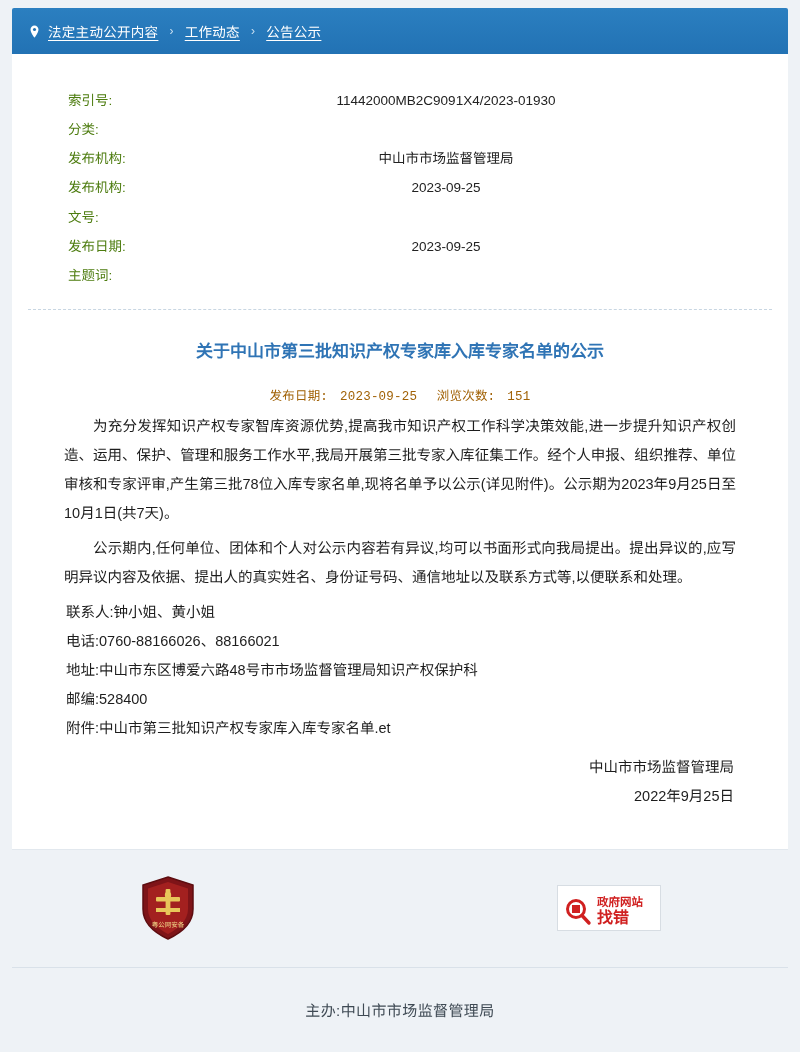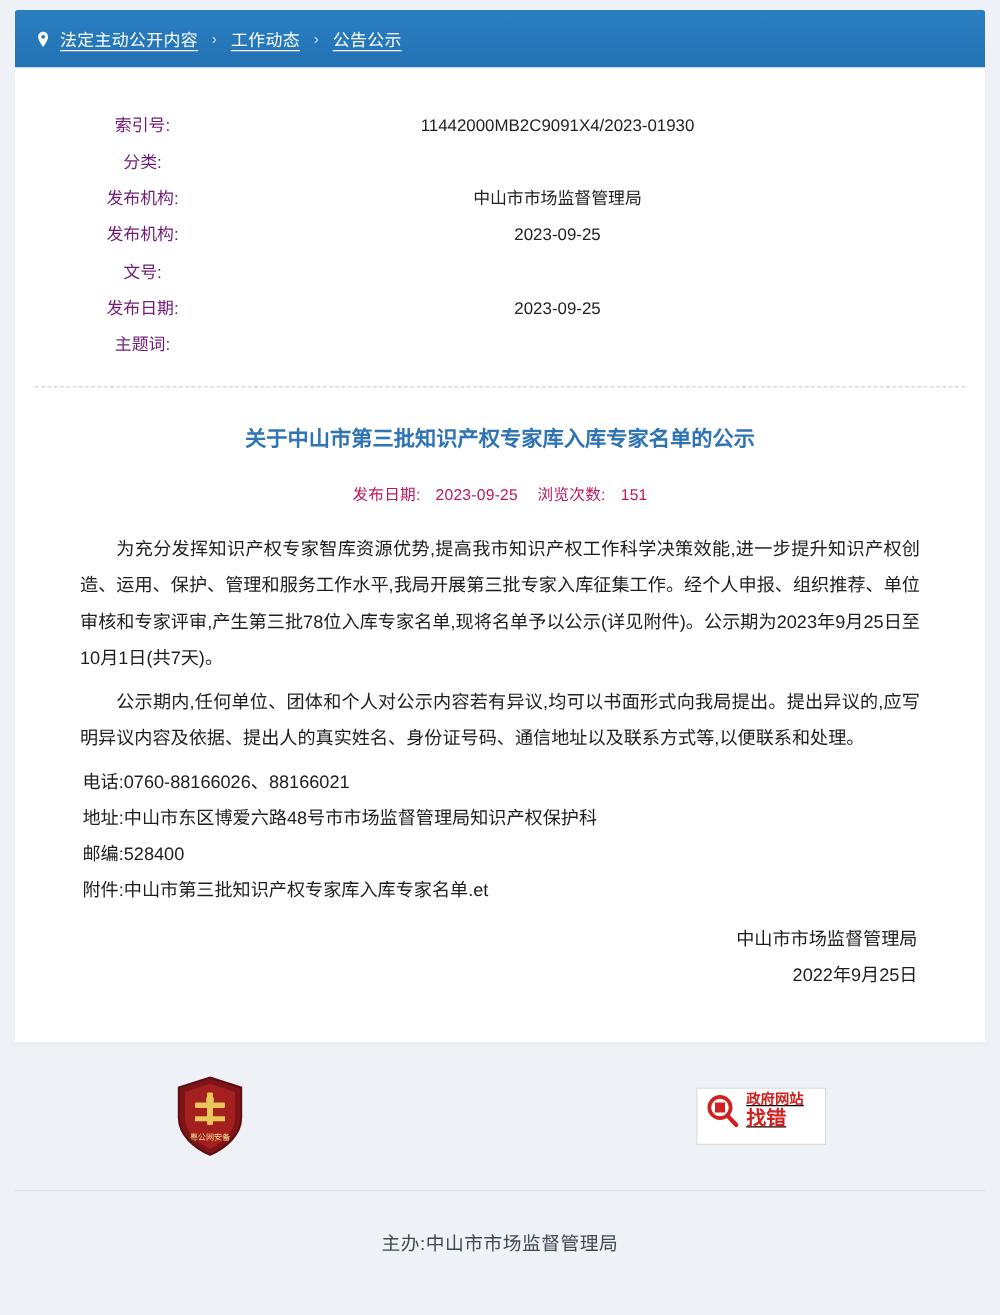--- a/index.html
+++ b/index.html
@@ -65,23 +65,23 @@
     font-size: 13.5px;
     color: #1a1a1a;
   }
   table.meta td {
     padding: 4.5px 0;
     vertical-align: top;
     line-height: 1.5;
   }
   td.mk {
     width: 92px;
-    text-align: center;
+    text-align: left;
     padding-right: 14px;
-    color: #701a75;
+    color: #4d7c0f;
     white-space: nowrap;
   }
   td.mv {
     color: #222;
     word-break: break-all;
     text-align: center;
   }
 
   
   .article {
@@ -90,29 +90,30 @@
   .art-title {
     text-align: center;
     color: #2f74b5;
     font-size: 17px;
     font-weight: 600;
     line-height: 1.7;
     padding: 0 10px;
   }
   .art-sub {
     text-align: center;
-    color: #be185d;
+    color: #a16207;
     font-size: 12.5px;
     margin-top: 18px;
     letter-spacing: .2px;
+    font-family: Liberation Mono, monospace;
   }
   .art-sub span { margin: 0 6px; }
 
   .art-body {
-    margin-top: 22px;
+    margin-top: 8px;
     font-size: 14.5px;
     color: #1d1d1d;
     line-height: 2.0;
     text-align: justify;
   }
   .art-body p {
     margin: 0 0 6px 0;
     text-indent: 2em;
   }
   .contact-block p {
@@ -142,24 +143,23 @@
   .badge-shield {
     width: 58px; height: 66px;
     position: relative;
   }
   .badge-gov {
     width: 104px;
     height: 46px;
     background: #ffffff;
     border: 1px solid #d7dde3;
     display: flex;
-    align-items: flex-start;
+    align-items: flex-end;
     padding: 3px 5px;
     gap: 4px;
-    text-decoration: underline;
   }
   .gov-mag {
     width: 30px; height: 30px;
     flex: 0 0 auto;
   }
   .gov-text {
     display: flex;
     flex-direction: column;
     justify-content: center;
     line-height: 1.12;
@@ -241,20 +241,21 @@
       <div class="art-sub">
         <span>发布日期:</span><span>2023-09-25</span>
         <span>浏览次数:</span><span>151</span>
       </div>
 
       <div class="art-body">
         <p>为充分发挥知识产权专家智库资源优势,提高我市知识产权工作科学决策效能,进一步提升知识产权创造、运用、保护、管理和服务工作水平,我局开展第三批专家入库征集工作。经个人申报、组织推荐、单位审核和专家评审,产生第三批78位入库专家名单,现将名单予以公示(详见附件)。公示期为2023年9月25日至10月1日(共7天)。</p>
         <p>公示期内,任何单位、团体和个人对公示内容若有异议,均可以书面形式向我局提出。提出异议的,应写明异议内容及依据、提出人的真实姓名、身份证号码、通信地址以及联系方式等,以便联系和处理。</p>
 
         <div class="contact-block">
+          <p>联系人:钟小姐、黄小姐</p>
           <p>电话:0760-88166026、88166021</p>
           <p>地址:中山市东区博爱六路48号市市场监督管理局知识产权保护科</p>
           <p>邮编:528400</p>
           <p>附件:中山市第三批知识产权专家库入库专家名单.et</p>
         </div>
 
         <div class="sign">
           <div>中山市市场监督管理局</div>
           <div>2022年9月25日</div>
         </div>

